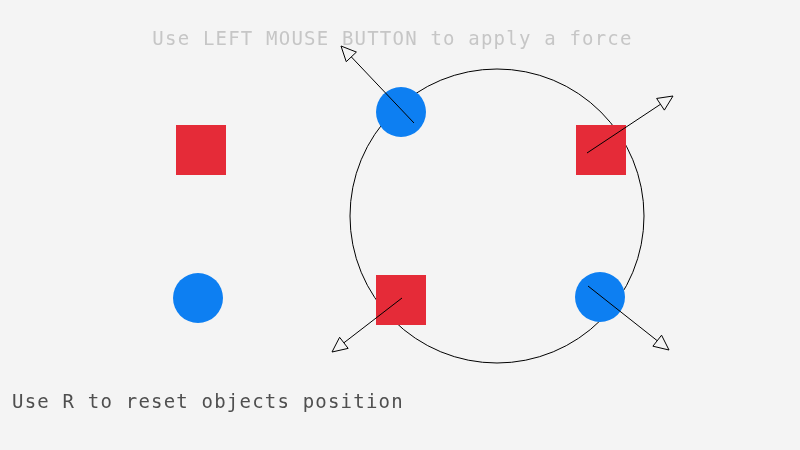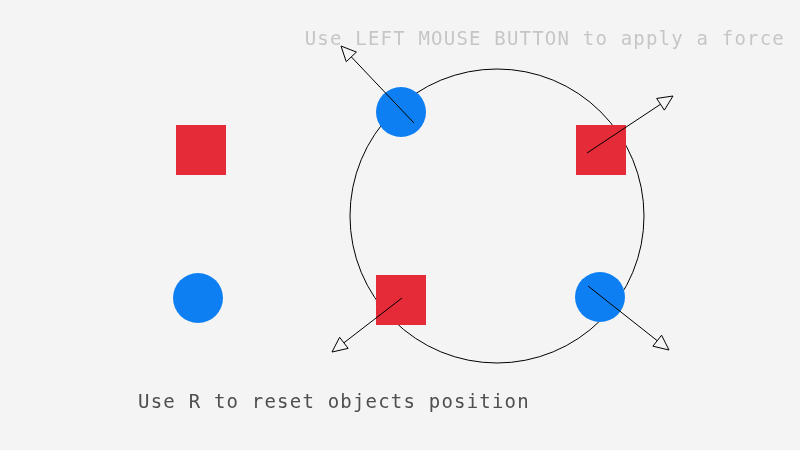--- a/index.html
+++ b/index.html
@@ -32,29 +32,28 @@
     white-space: pre;
     letter-spacing: 1.2px;
     font-family: "DejaVu Sans Mono", monospace;
     font-weight: 400;
     user-select: none;
   }
   #hint-top {
     top: 27px;
     left: 0;
     width: 785px;
-    text-align: right;
+    text-align: center;
     font-size: 19px;
     color: #c6c6c6;
   }
   #hint-bottom {
     top: 390px;
-    left: 0;
+    left: 12px;
     width: 668px;
-    text-align: center;
     font-size: 19px;
     color: #4f4f4f;
   }
 </style>
 </head>
 <body>
 
 <div id="stage" style="background: rgb(244, 244, 244);">
 
   <svg id="scene-svg" viewBox="0 0 800 450" xmlns="http://www.w3.org/2000/svg">

